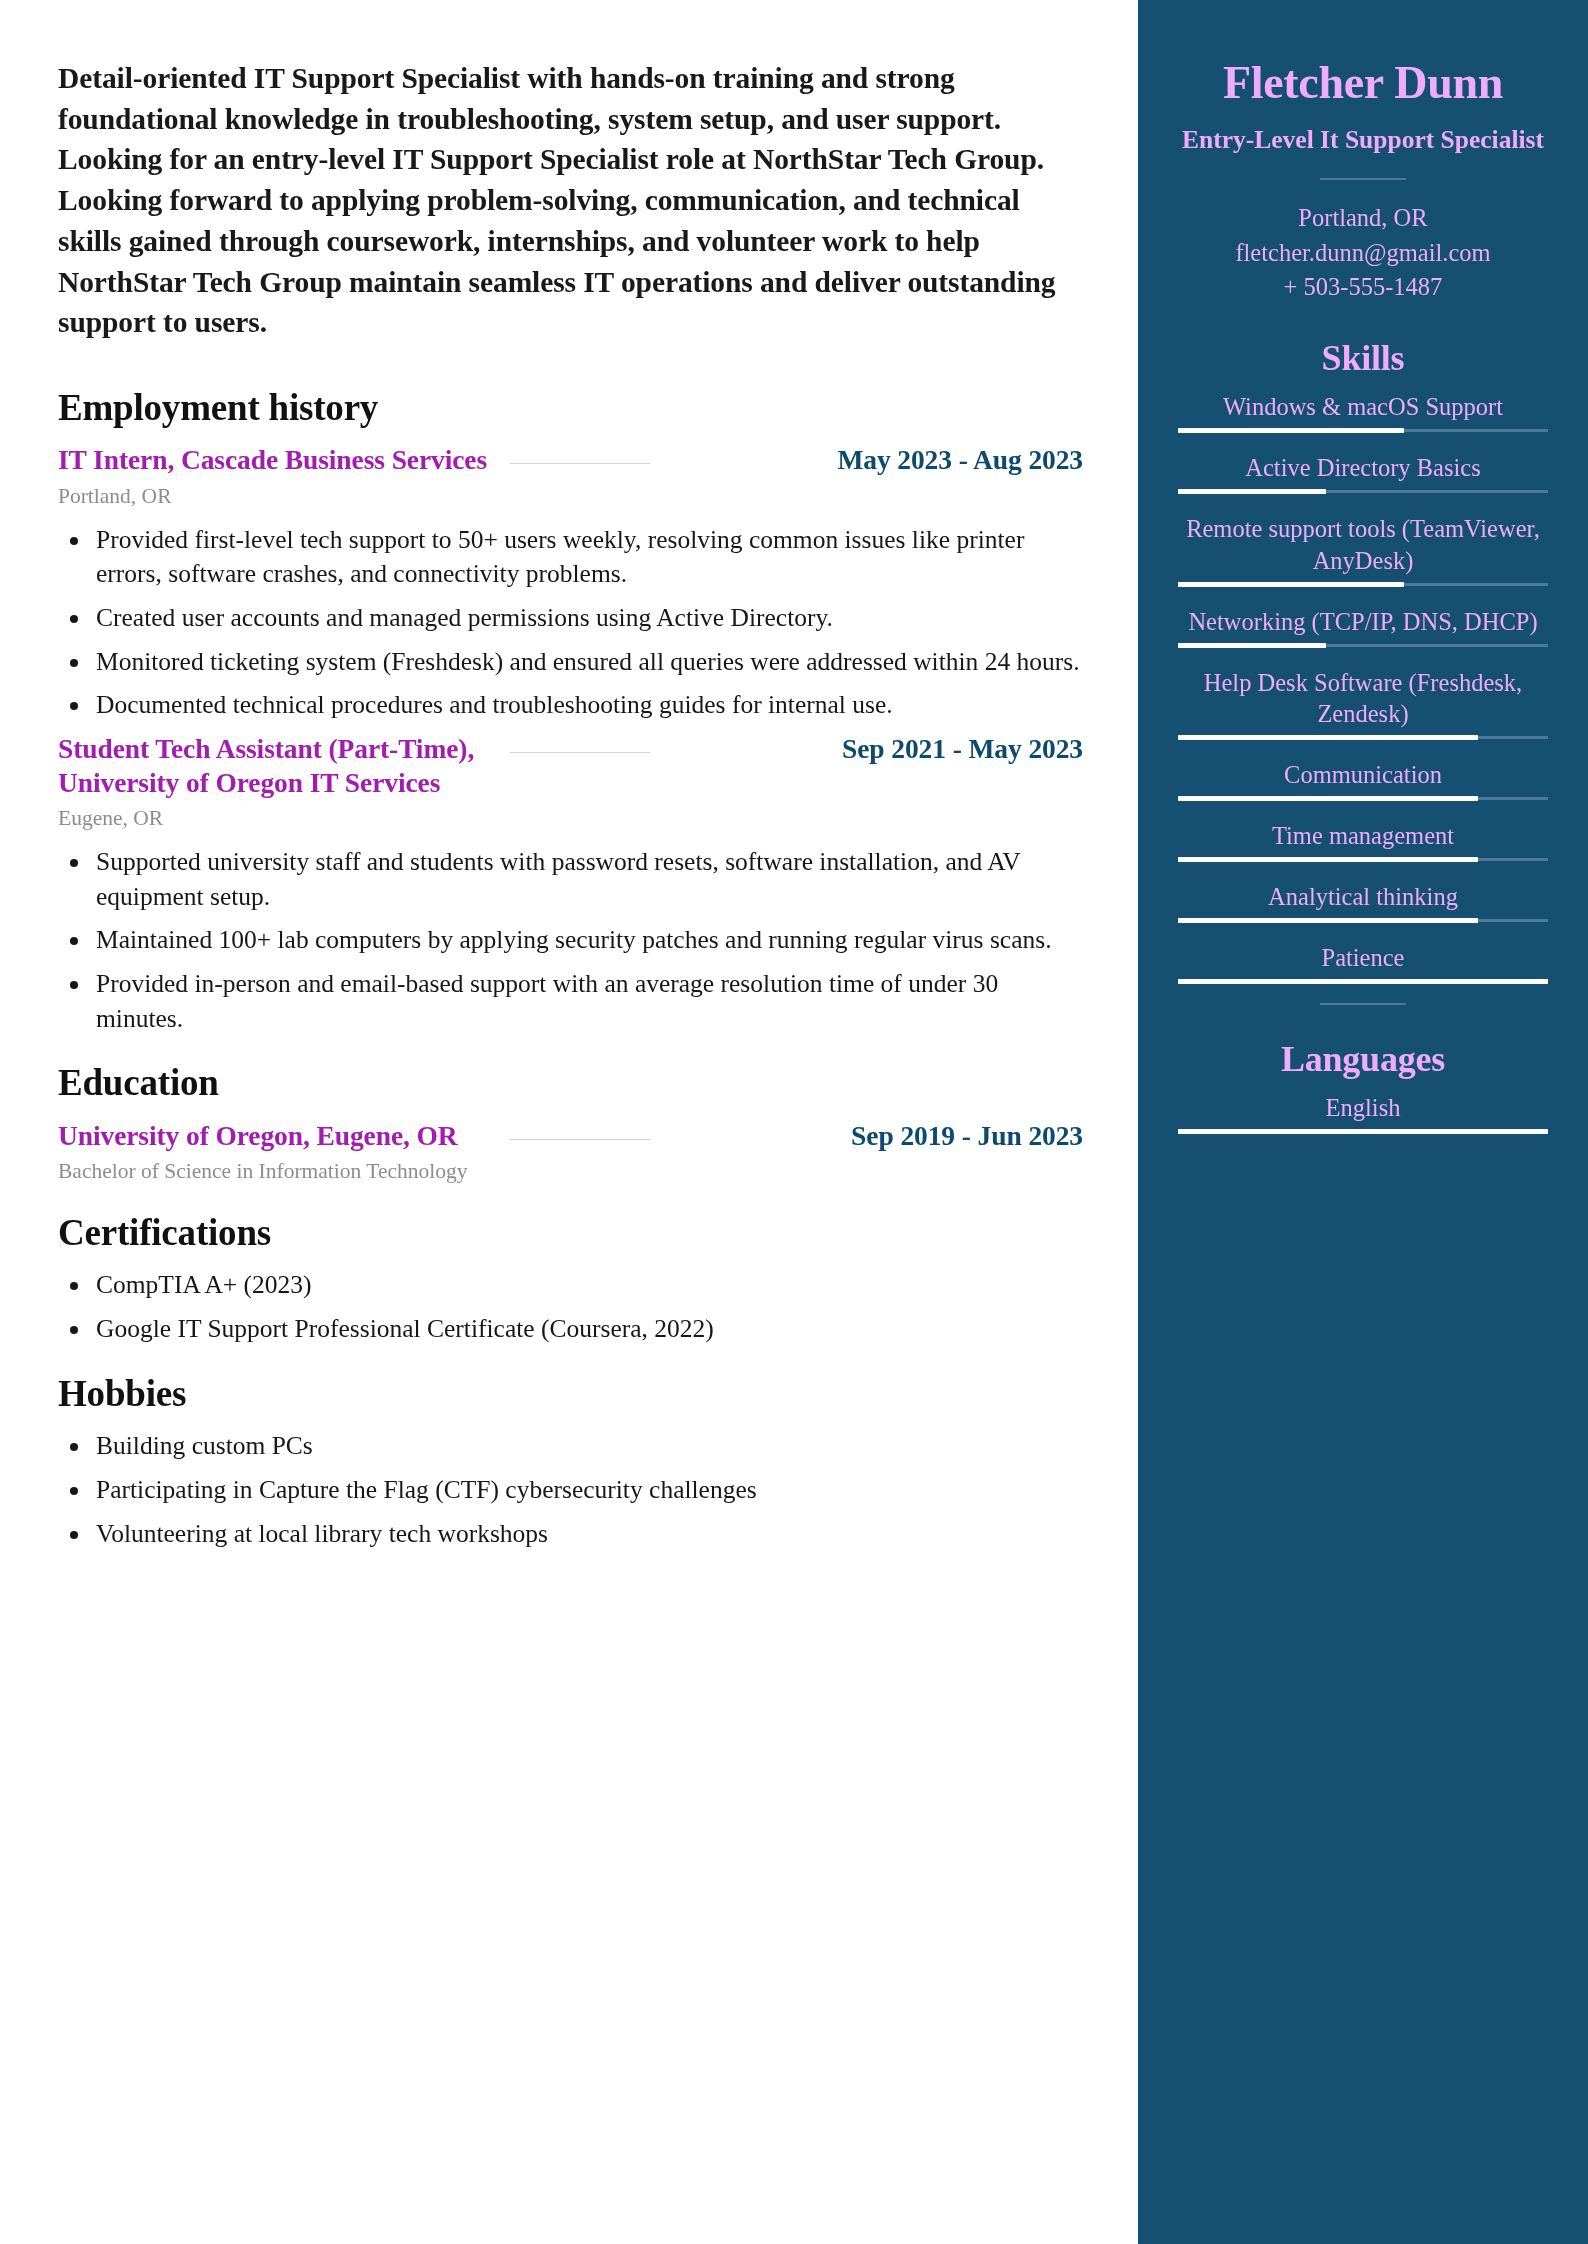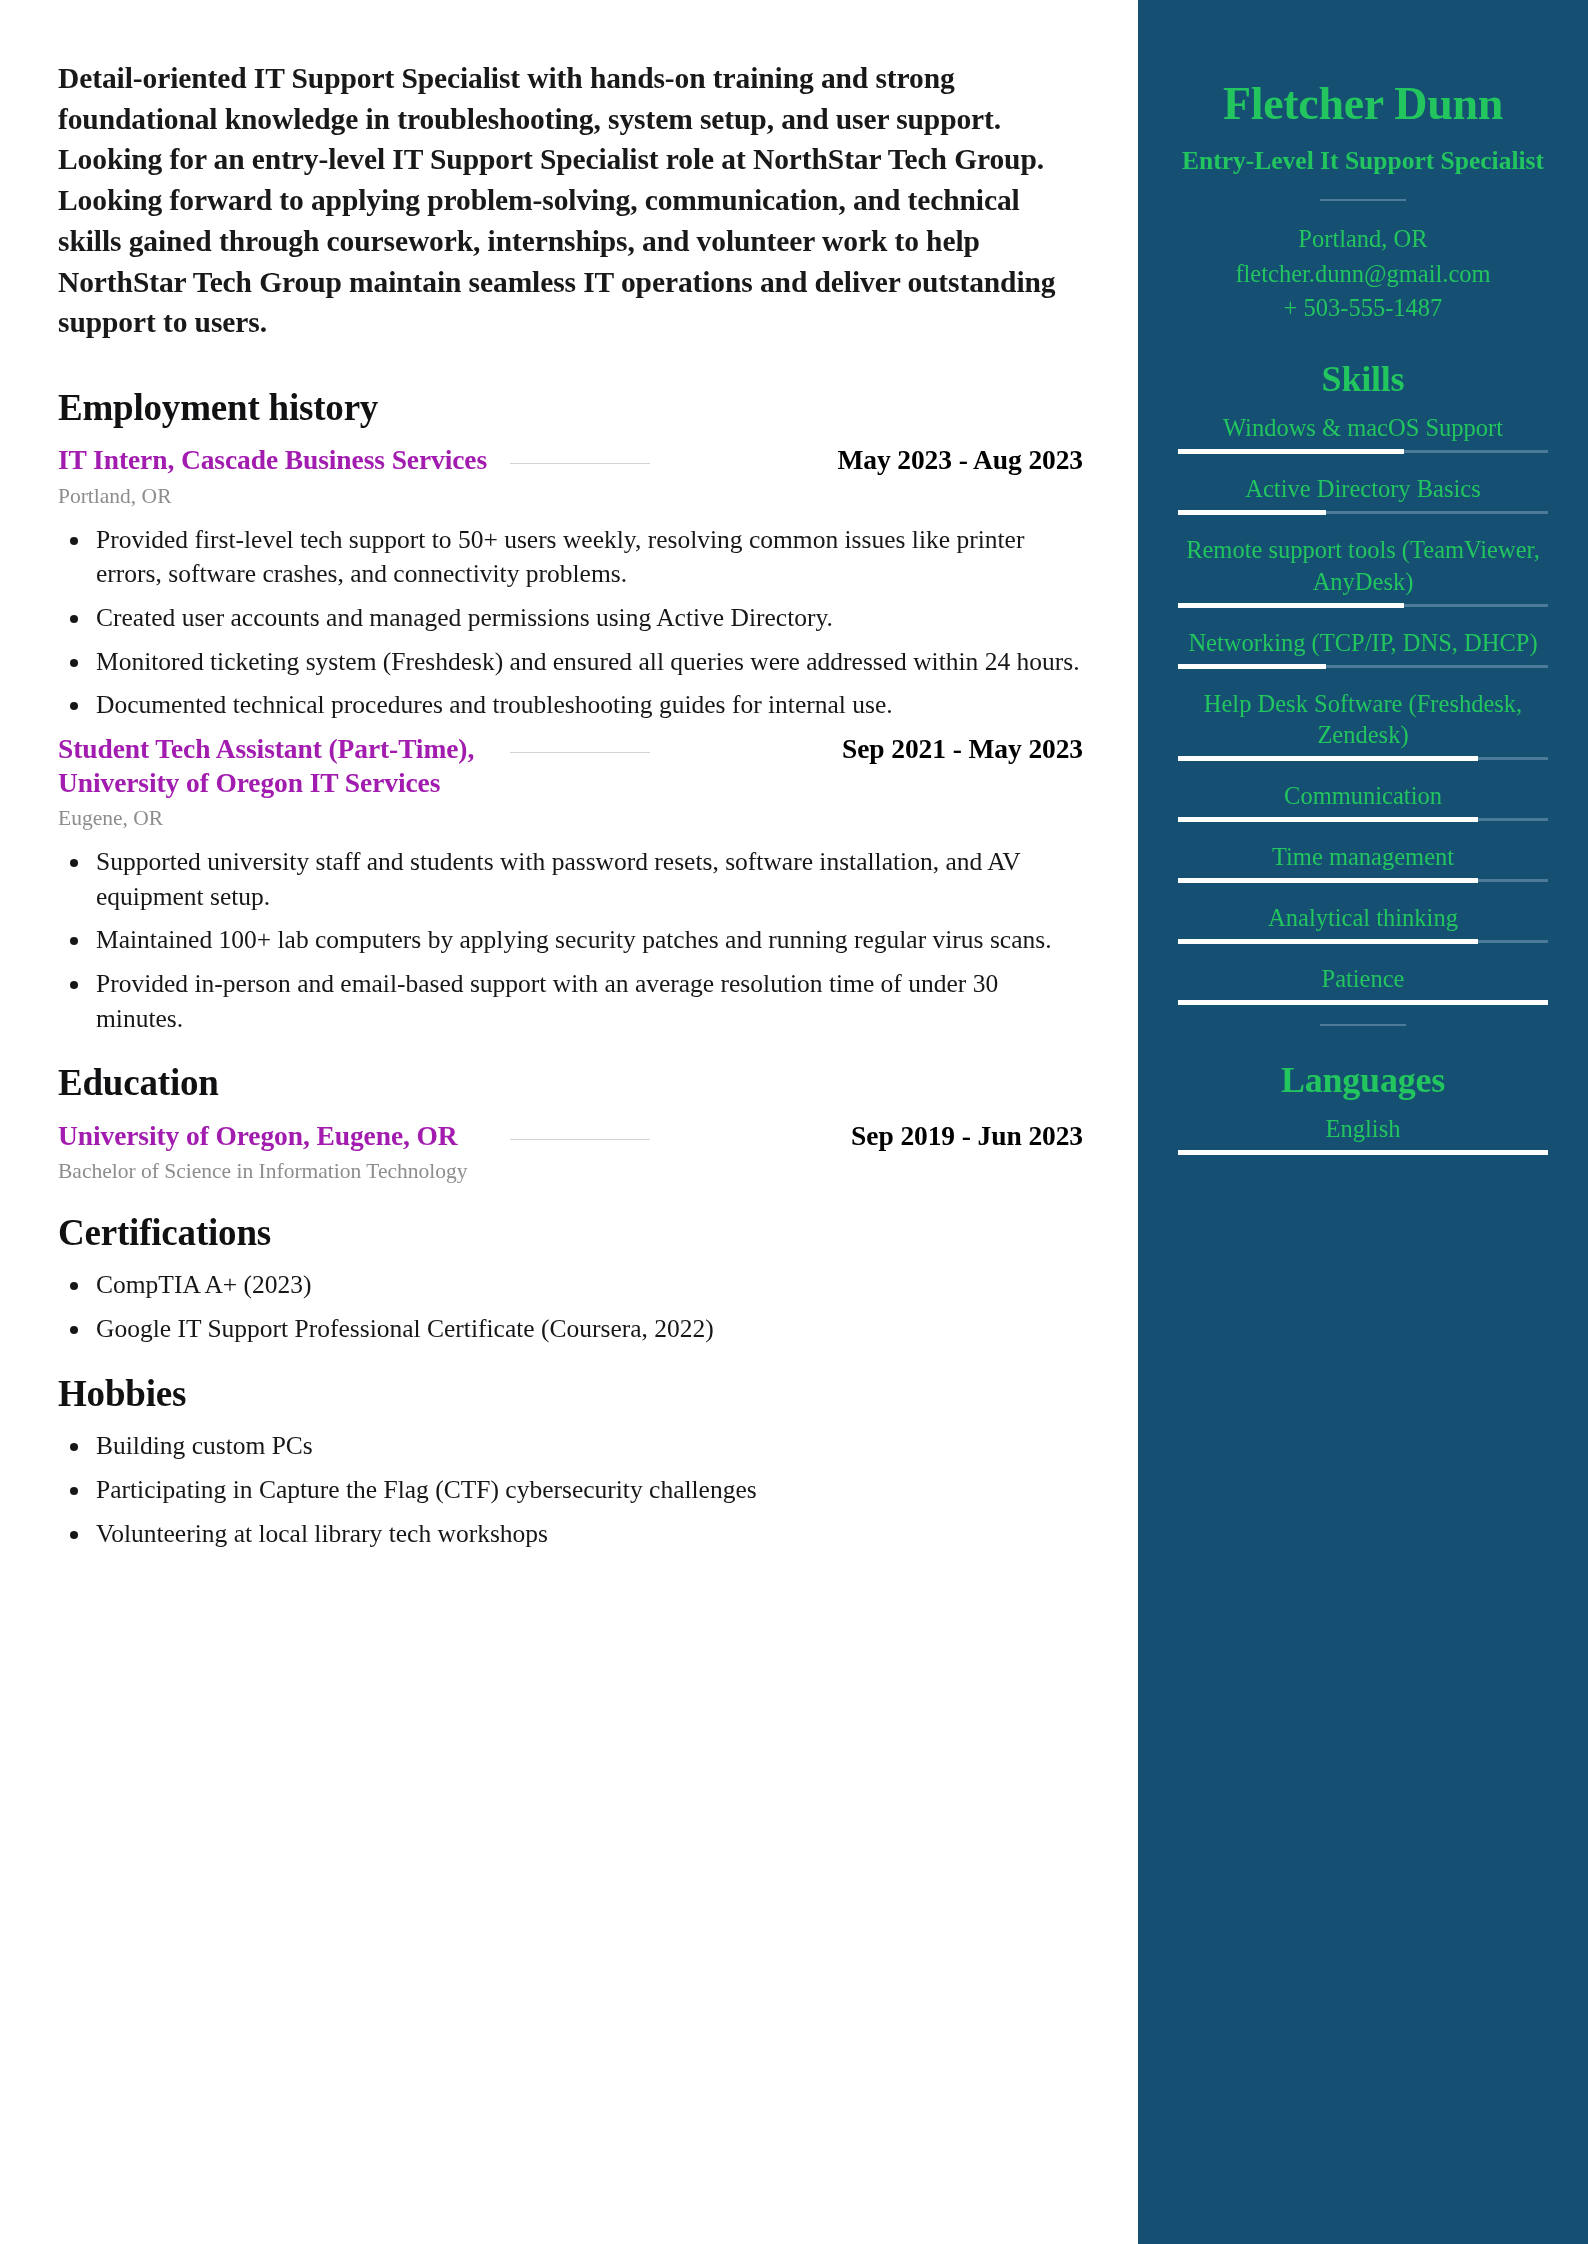--- a/index.html
+++ b/index.html
@@ -66,21 +66,21 @@
     flex: 1;
     height: 1px;
     background: #d3d3d3;
     margin: 20px 18px 0 22px;
     max-width: 140px;
   }
   .entry-date {
     font-size: 27.5px;
     font-weight: bold;
     line-height: 1.24;
-    color: #000000;
+    color: #0c4a6e;
     letter-spacing: -0.1px;
     white-space: nowrap;
     margin-left: auto;
     text-align: right;
   }
   .entry-sub {
     font-size: 21.5px;
     color: #8d8d8d;
     line-height: 1.3;
     margin-top: 5px;
@@ -110,22 +110,22 @@
     background: #17171a;
   }
 
   .tight-list li { margin-bottom: 8px; }
 
   
   #sidebar {
     width: 450px;
     min-width: 450px;
     background: #154F72;
-    color: #22c55e;
-    padding: 79px 40px 40px 40px;
+    color: #f0abfc;
+    padding: 58px 40px 40px 40px;
     text-align: center;
   }
 
   .name {
     font-size: 46px;
     font-weight: bold;
     line-height: 1.08;
     letter-spacing: -0.3px;
     margin-bottom: 16px;
   }

